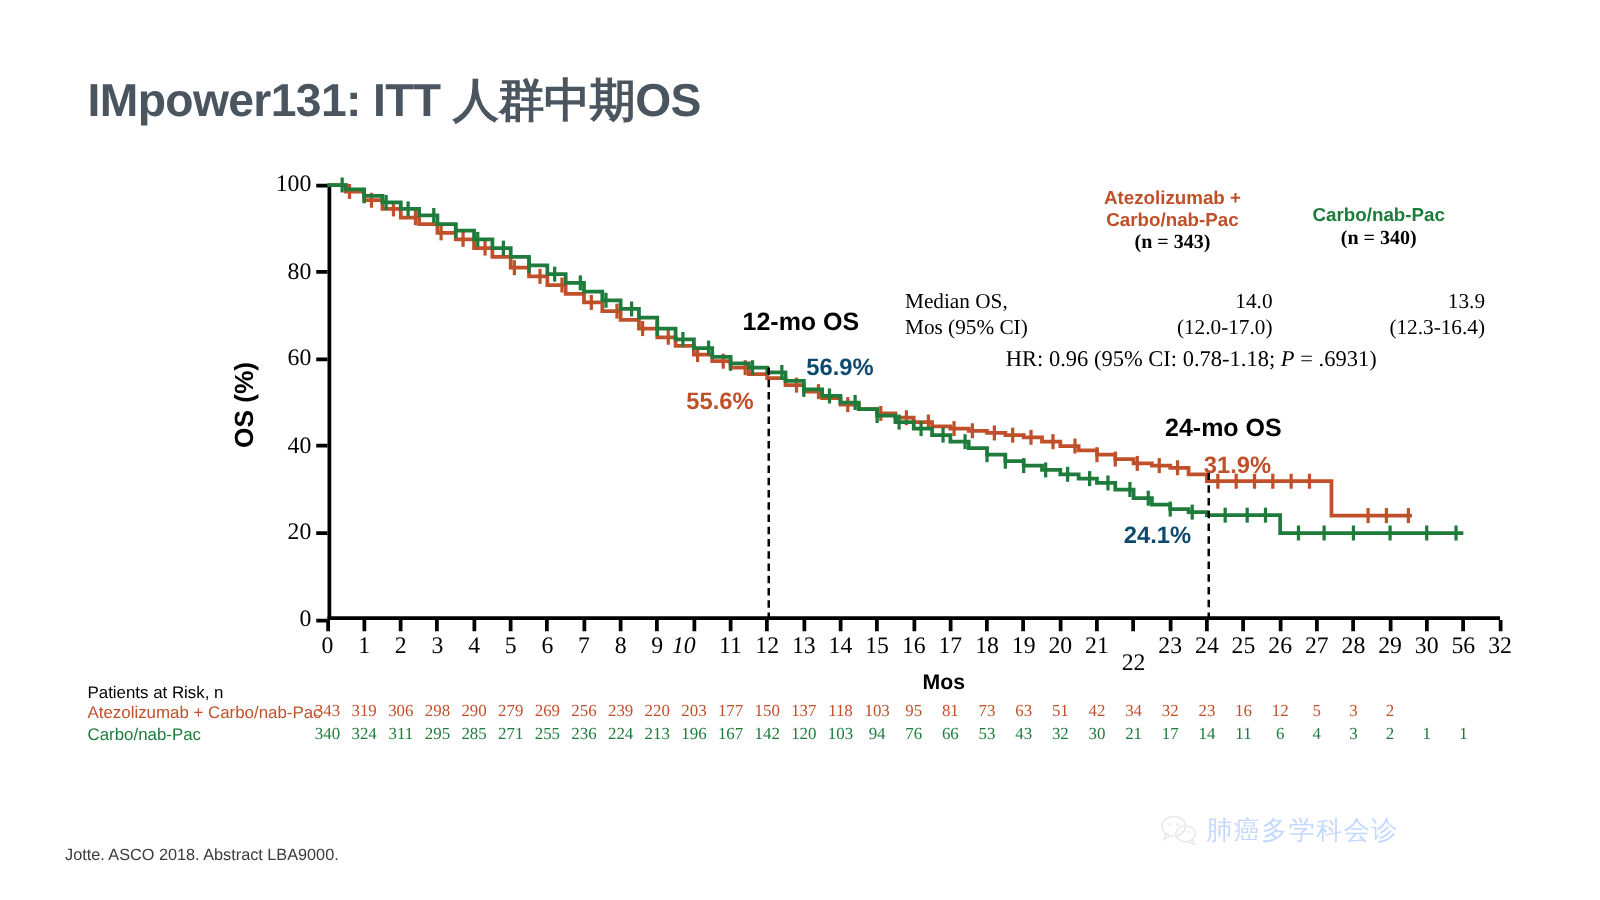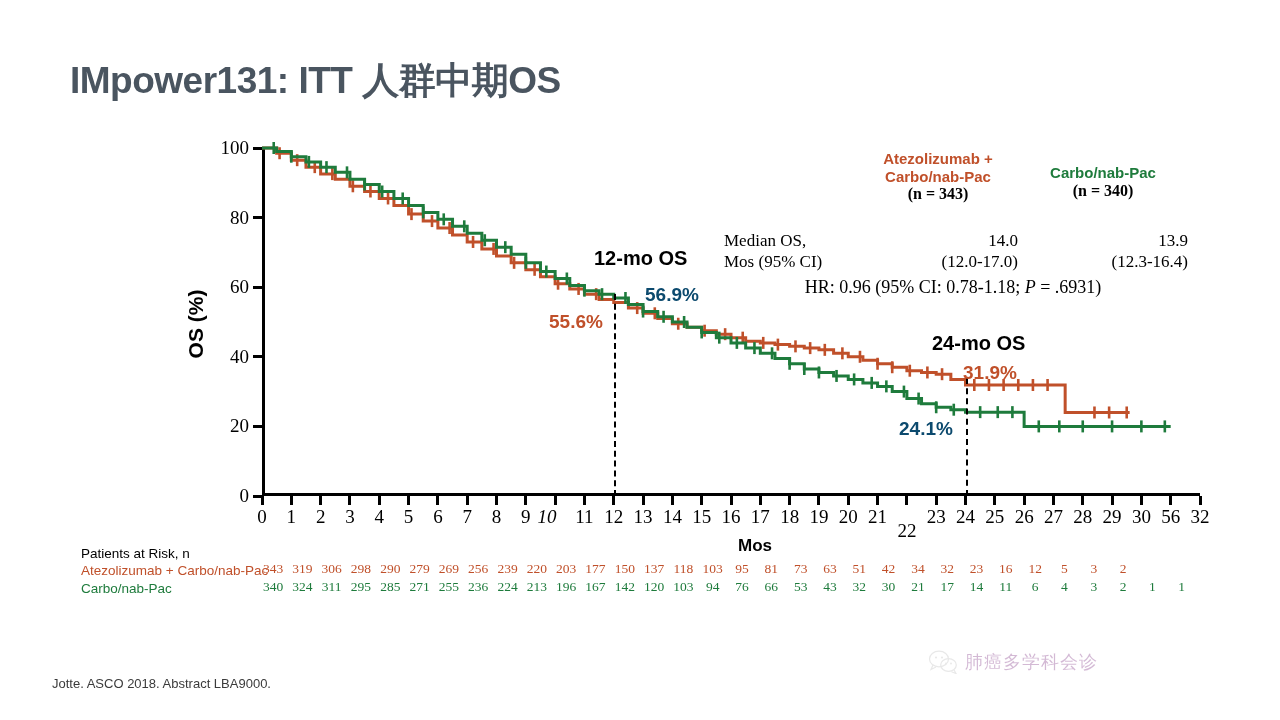--- a/index.html
+++ b/index.html
@@ -52,40 +52,40 @@
   .hdr{position:absolute;text-align:center;font-weight:bold;line-height:1.18;}
   .hdr.o{color:#C0502A;font-family:"Liberation Sans",sans-serif;font-size:15px;}
   .hdr.g{color:#1E7B3C;font-family:"Liberation Sans",sans-serif;font-size:15px;}
   .hdr .n{color:#000;font-family:"Liberation Serif",serif;font-size:16px;}
   .rowlab{position:absolute;font-size:17px;line-height:1.25;color:#000;}
   .cell{position:absolute;text-align:right;font-size:17px;line-height:1.25;color:#000;}
   #hr{position:absolute;left:0;top:127px;width:470px;text-align:center;font-size:18px;color:#000;}
   #hr i{font-style:italic;}
 
   
-  #risk{position:absolute;left:81px;top:546px;width:1140px;}
+  #risk{position:absolute;left:70px;top:546px;width:1140px;}
   #risk .cap{font-size:13.5px;color:#000;font-weight:normal;}
   #risk .rlabel{font-size:13.5px;white-space:nowrap;}
   #risk .ro{color:#C0502A;}
   #risk .rg{color:#1E7B3C;}
   .rnum{position:absolute;transform:translateX(-50%);font-size:13.5px;
         font-family:"Liberation Serif", serif;}
 
   
   #bullet{position:absolute;left:78px;top:612px;width:1060px;
           font-size:20.5px;line-height:1.32;color:#000;}
   #bullet .sq{position:absolute;left:0;top:9px;width:8px;height:8px;background:#000;}
   #bullet .txt{display:block;margin-left:32px;}
 
   #cite{position:absolute;left:52px;top:676px;font-size:13px;color:#3b3b3b;}
 
   
   #wm{position:absolute;left:928px;top:650px;display:flex;align-items:center;gap:7px;
       opacity:.30;}
-  #wm .wmtxt{font-size:18px;color:#701a75;letter-spacing:1px;font-family:Liberation Serif, serif;}
+  #wm .wmtxt{font-size:21px;color:#3b82f6;letter-spacing:1px;font-family:Liberation Serif, serif;}
 </style>
 </head>
 <body>
 
 <div id="slide">
 
   <div class="title">IMpower131: ITT 人群中期OS</div>
 
   <div id="ytitle">OS (%)</div>
   <div id="xtitle">Mos</div>

